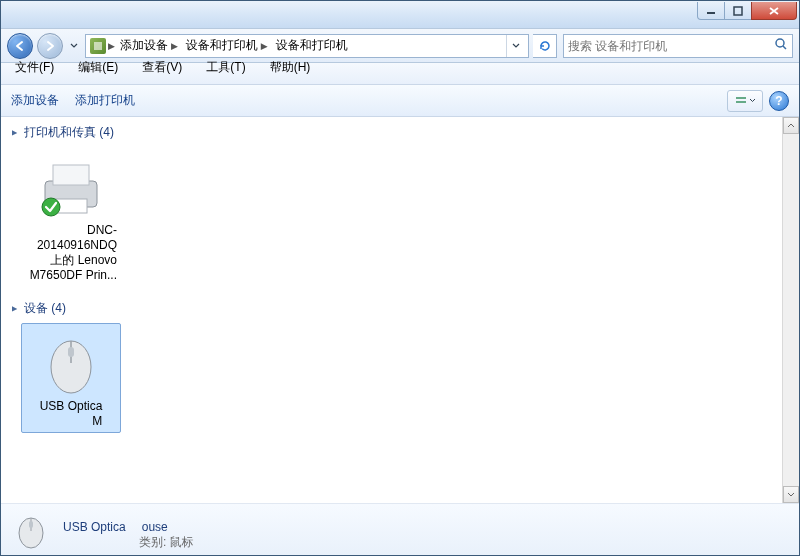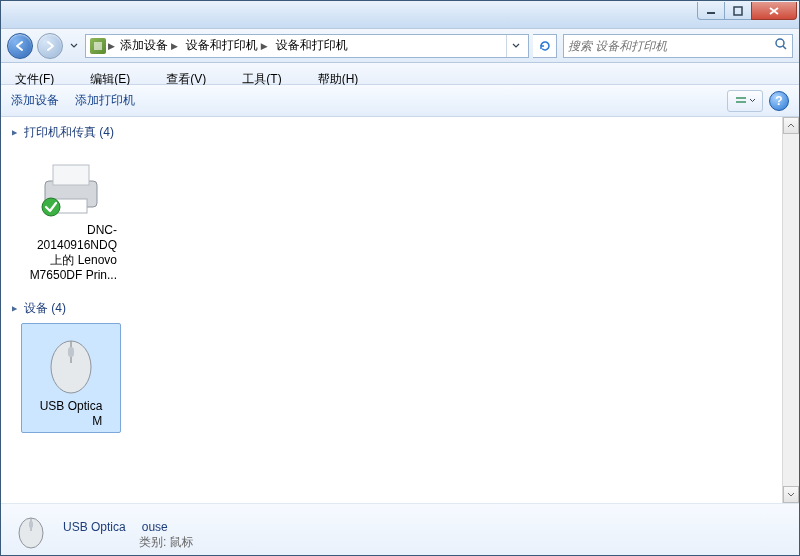--- a/index.html
+++ b/index.html
@@ -19,25 +19,25 @@
 .nav-btn { width: 26px; height: 26px; border-radius: 50%; background: radial-gradient(circle at 30% 30%, #83b6f2, #2f68b5); border: 1px solid #2a5a9c; display: flex; align-items: center; justify-content: center; box-shadow: inset 0 1px 2px rgba(255,255,255,.6); }
 .nav-btn.fwd { background: radial-gradient(circle at 30% 30%, #d7e6f7, #9db8d8); border-color: #8aa0bb; }
 .nav-drop { width: 14px; height: 26px; display: flex; align-items: center; justify-content: center; }
 .addr-bar { flex: 1; height: 24px; border: 1px solid #9bb4d1; background: #fff; display: flex; align-items: center; padding: 0 4px; gap: 2px; }
 .addr-icon { width: 16px; height: 16px; background: linear-gradient(135deg,#8fb85a,#5a8a2f); border-radius: 2px; display:flex; align-items:center; justify-content:center; }
 .crumb { display: flex; align-items: center; gap: 3px; padding: 0 3px; color: #000; }
 .crumb-sep { color: #555; font-size: 9px; }
 .addr-drop { width: 18px; height: 22px; border-left: 1px solid #ccd7e4; display: flex; align-items: center; justify-content: center; margin-left: auto; }
 .refresh-btn { width: 24px; height: 24px; border: 1px solid #9bb4d1; border-left: none; background: #fff; display: flex; align-items: center; justify-content: center; }
 .search-bar { width: 230px; height: 24px; border: 1px solid #9bb4d1; background: #fff; display: flex; align-items: center; padding: 0 4px; margin-left: 2px; }
-.search-bar input { border: none; outline: none; flex: 1; font-style: italic; color: #7f1d1d; background: transparent; }
+.search-bar input { border: none; outline: none; flex: 1; color: #7f1d1d; background: transparent; }
 .search-bar .si { color: #3b6ea5; }
 
 
-.menubar { height: 22px; background: linear-gradient(to bottom,#f5f9fe,#e8f0fb); border-bottom: 1px solid #cad7e8; display: flex; align-items: flex-start; padding: 6px 6px; gap: 20px; }
+.menubar { height: 22px; background: linear-gradient(to bottom,#f5f9fe,#e8f0fb); border-bottom: 1px solid #cad7e8; display: flex; align-items: flex-end; padding: 6px 6px; gap: 8px; }
 .menu-item { padding: 2px 8px; cursor: default; }
 
 
 .toolbar { height: 32px; background: linear-gradient(to bottom,#f7fbff,#e4eefb); border-bottom: 1px solid #cad7e8; display: flex; align-items: center; padding: 0 10px; gap: 16px; }
 .tool-link { color: #15428b; cursor: default; }
 .toolbar-right { margin-left: auto; display: flex; align-items: center; gap: 6px; }
 .tri-btn { width: 36px; height: 22px; border: 1px solid #b6c9de; background: linear-gradient(to bottom,#fcfdff,#e6eefb); border-radius: 3px; display: flex; align-items: center; justify-content: center; gap: 2px; }
 .help-btn { width: 20px; height: 20px; border-radius: 50%; background: radial-gradient(circle at 35% 30%,#aad4ff,#2a77d3); border: 1px solid #1e5aa8; color: #fff; display: flex; align-items: center; justify-content: center; font-weight: bold; font-size: 11px; }
 
 

